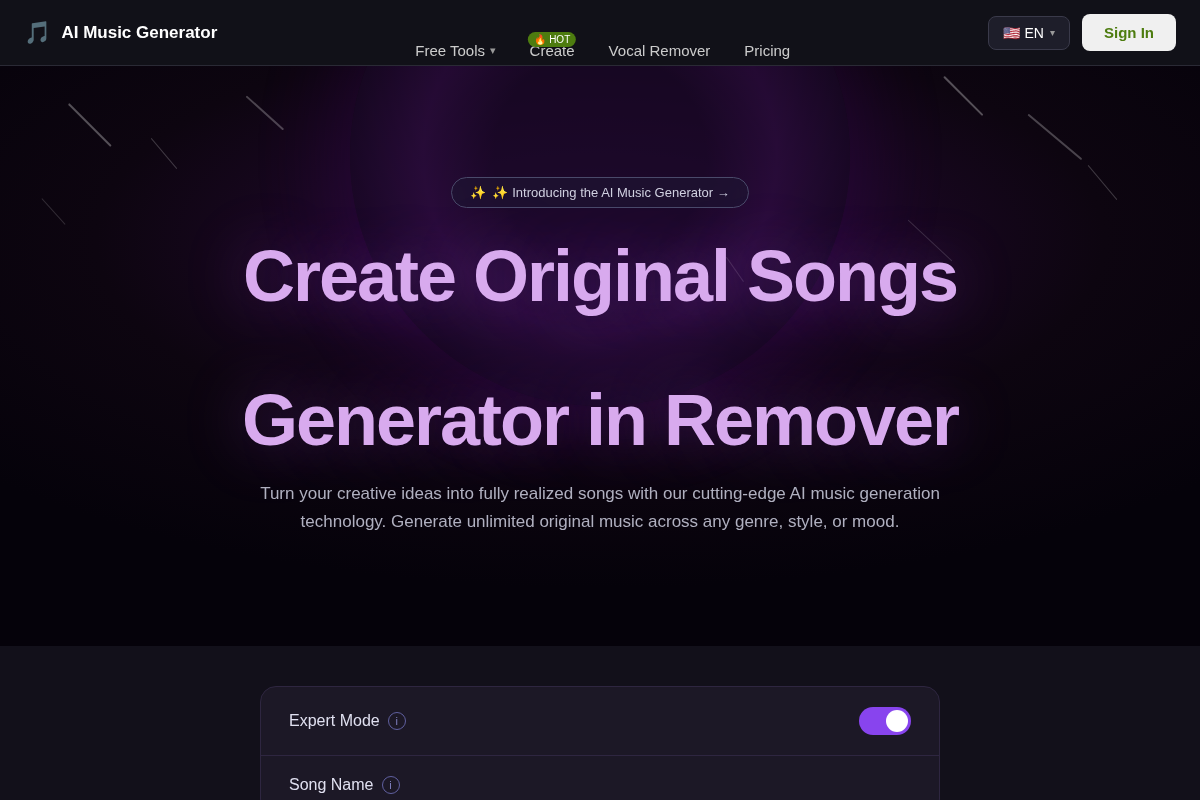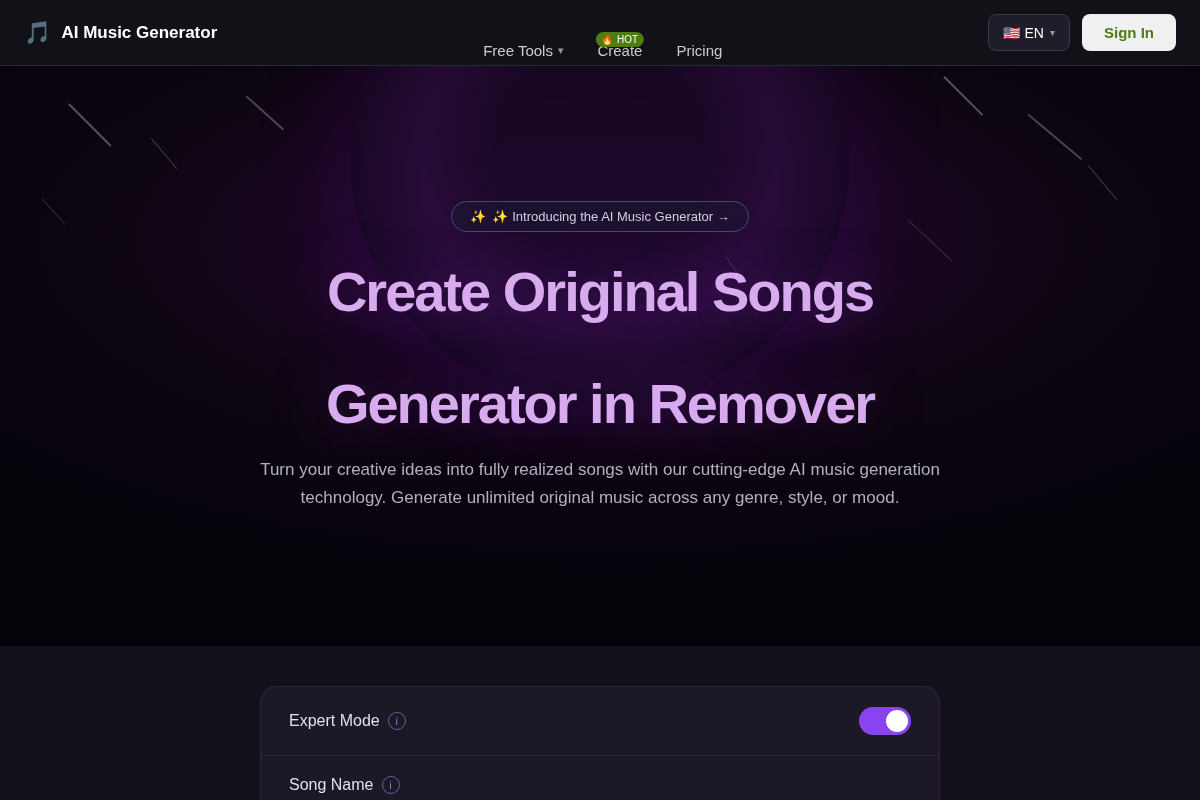--- a/index.html
+++ b/index.html
@@ -21,21 +21,21 @@
       position: relative;
     }
     .nav-chevron { font-size: 11px; color: #999; }
     .hot-badge {
       background: #4d7c0f; color: #fff; font-size: 10px; font-weight: 400;
       padding: 2px 6px; border-radius: 10px; position: absolute;
       top: -2px; left: 50%; transform: translateX(-50%);
       display: flex; align-items: center; gap: 2px; white-space: nowrap;
     }
     .create-wrapper { position: relative; }
-    .nav-right { display: flex; gap: 12px; }
+    .nav-right { display: flex; align-items: center; gap: 12px; }
     .lang-select {
       background: #1e1e2a; border: 1px solid #3a3a4a; border-radius: 8px;
       color: #fff; font-size: 14px; padding: 8px 14px; cursor: pointer;
       display: flex; align-items: center; gap: 6px;
     }
     .lang-arrow { font-size: 10px; color: #999; }
     .sign-in-btn {
       background: #f0f0f0; color: #4d7c0f; font-size: 15px; font-weight: 600;
       padding: 10px 22px; border-radius: 8px; cursor: pointer; border: none;
       white-space: nowrap;
@@ -69,21 +69,21 @@
       border: 1px solid #4a4a6a; border-radius: 20px;
       background: rgba(30, 20, 50, 0.7);
       color: #d0d0e0; font-size: 13px; padding: 7px 18px;
       display: flex; align-items: center; gap: 6px;
       margin-bottom: 32px; cursor: pointer; backdrop-filter: blur(4px);
     }
     .sparkle { font-size: 13px; }
     
     .hero-heading {
       position: relative; z-index: 2;
-      font-size: 56px; font-weight: 800; line-height: 1.0;
+      font-size: 72px; font-weight: 800; line-height: 1.0;
       text-align: center; letter-spacing: -2px;
       color: #d8aaee;
       text-shadow: 0 0 60px rgba(160, 80, 220, 0.4);
       max-width: 1100px; padding: 0 20px;
       margin-bottom: 24px;
     }
     .hero-sub {
       position: relative; z-index: 2;
       color: #b0b0c0; font-size: 17px; line-height: 1.6;
       text-align: center; max-width: 700px;
@@ -136,20 +136,23 @@
     <div class="nav-item">
       <span>Free Tools</span>
       <span class="nav-chevron">▾</span>
     </div>
 
     <div class="nav-item create-wrapper">
       <span class="hot-badge">🔥 HOT</span>
       <span>Create</span>
     </div>
 
+    <div class="nav-item">
+      <span>Vocal Remover</span>
+    </div>
 
     <div class="nav-item">
       <span>Pricing</span>
     </div>
   </div>
 
   <div class="nav-right">
     <div class="lang-select">
       <span>🇺🇸 EN</span>
       <span class="lang-arrow">▾</span>

